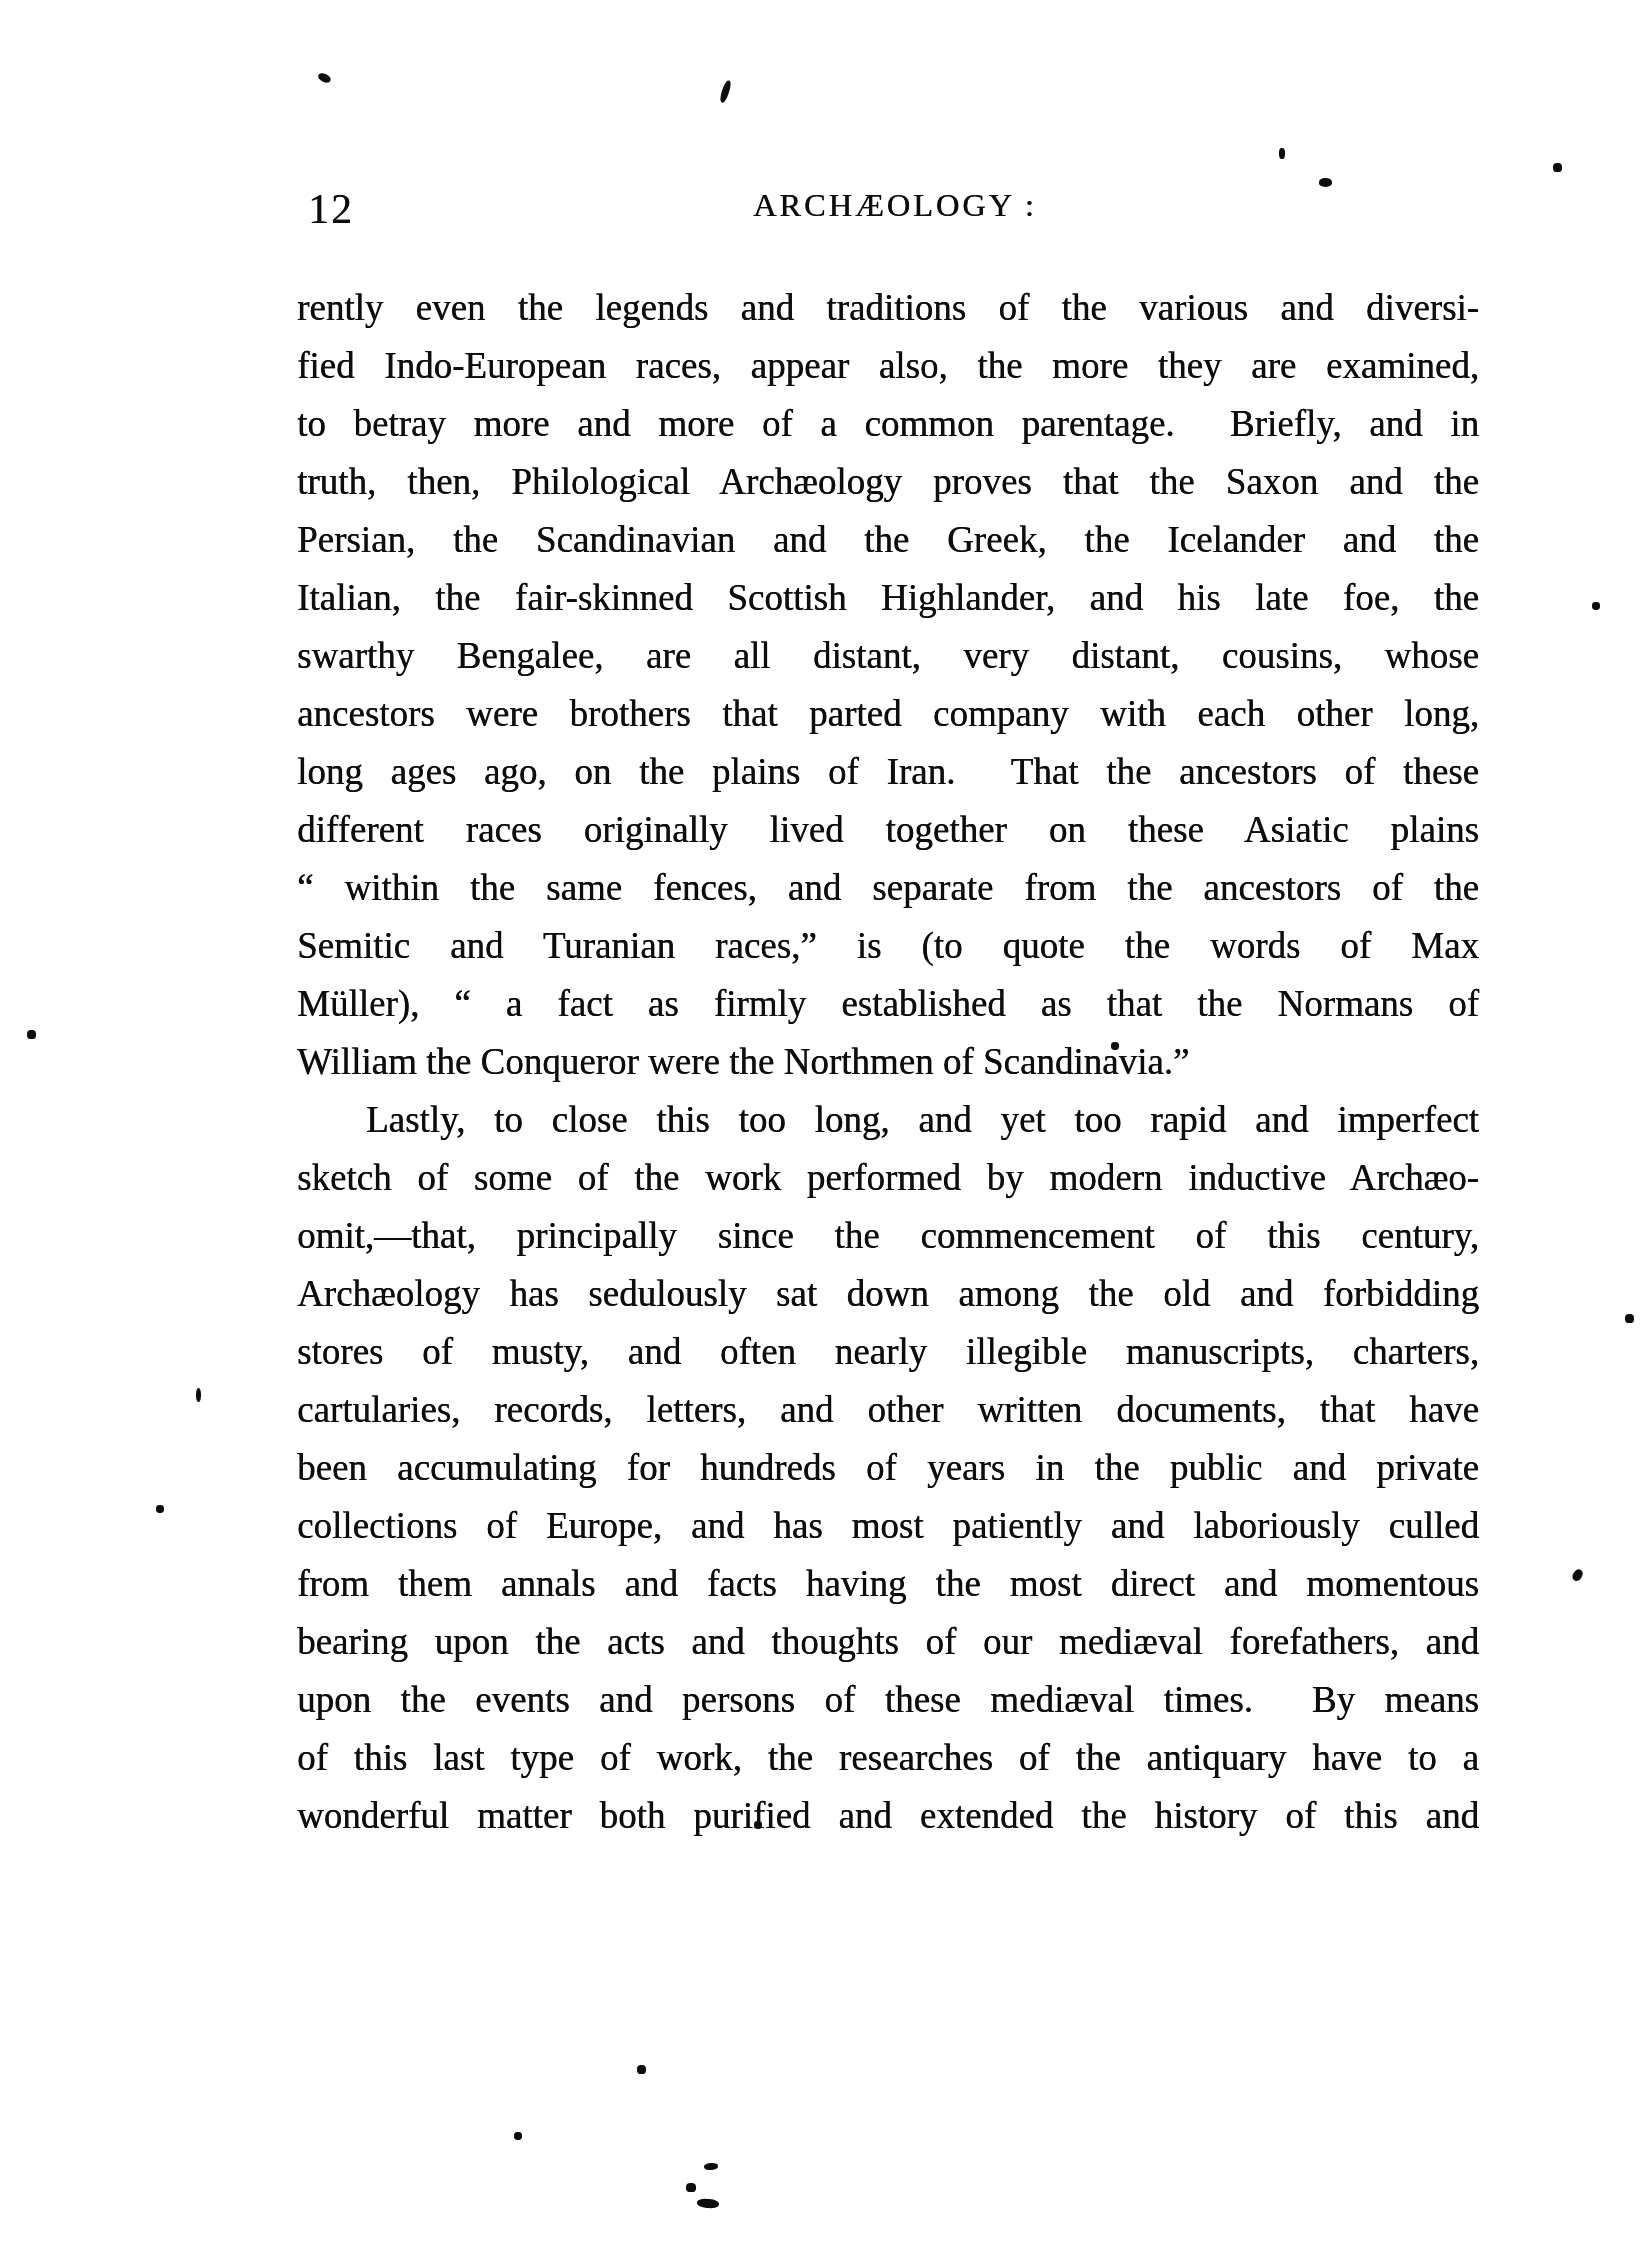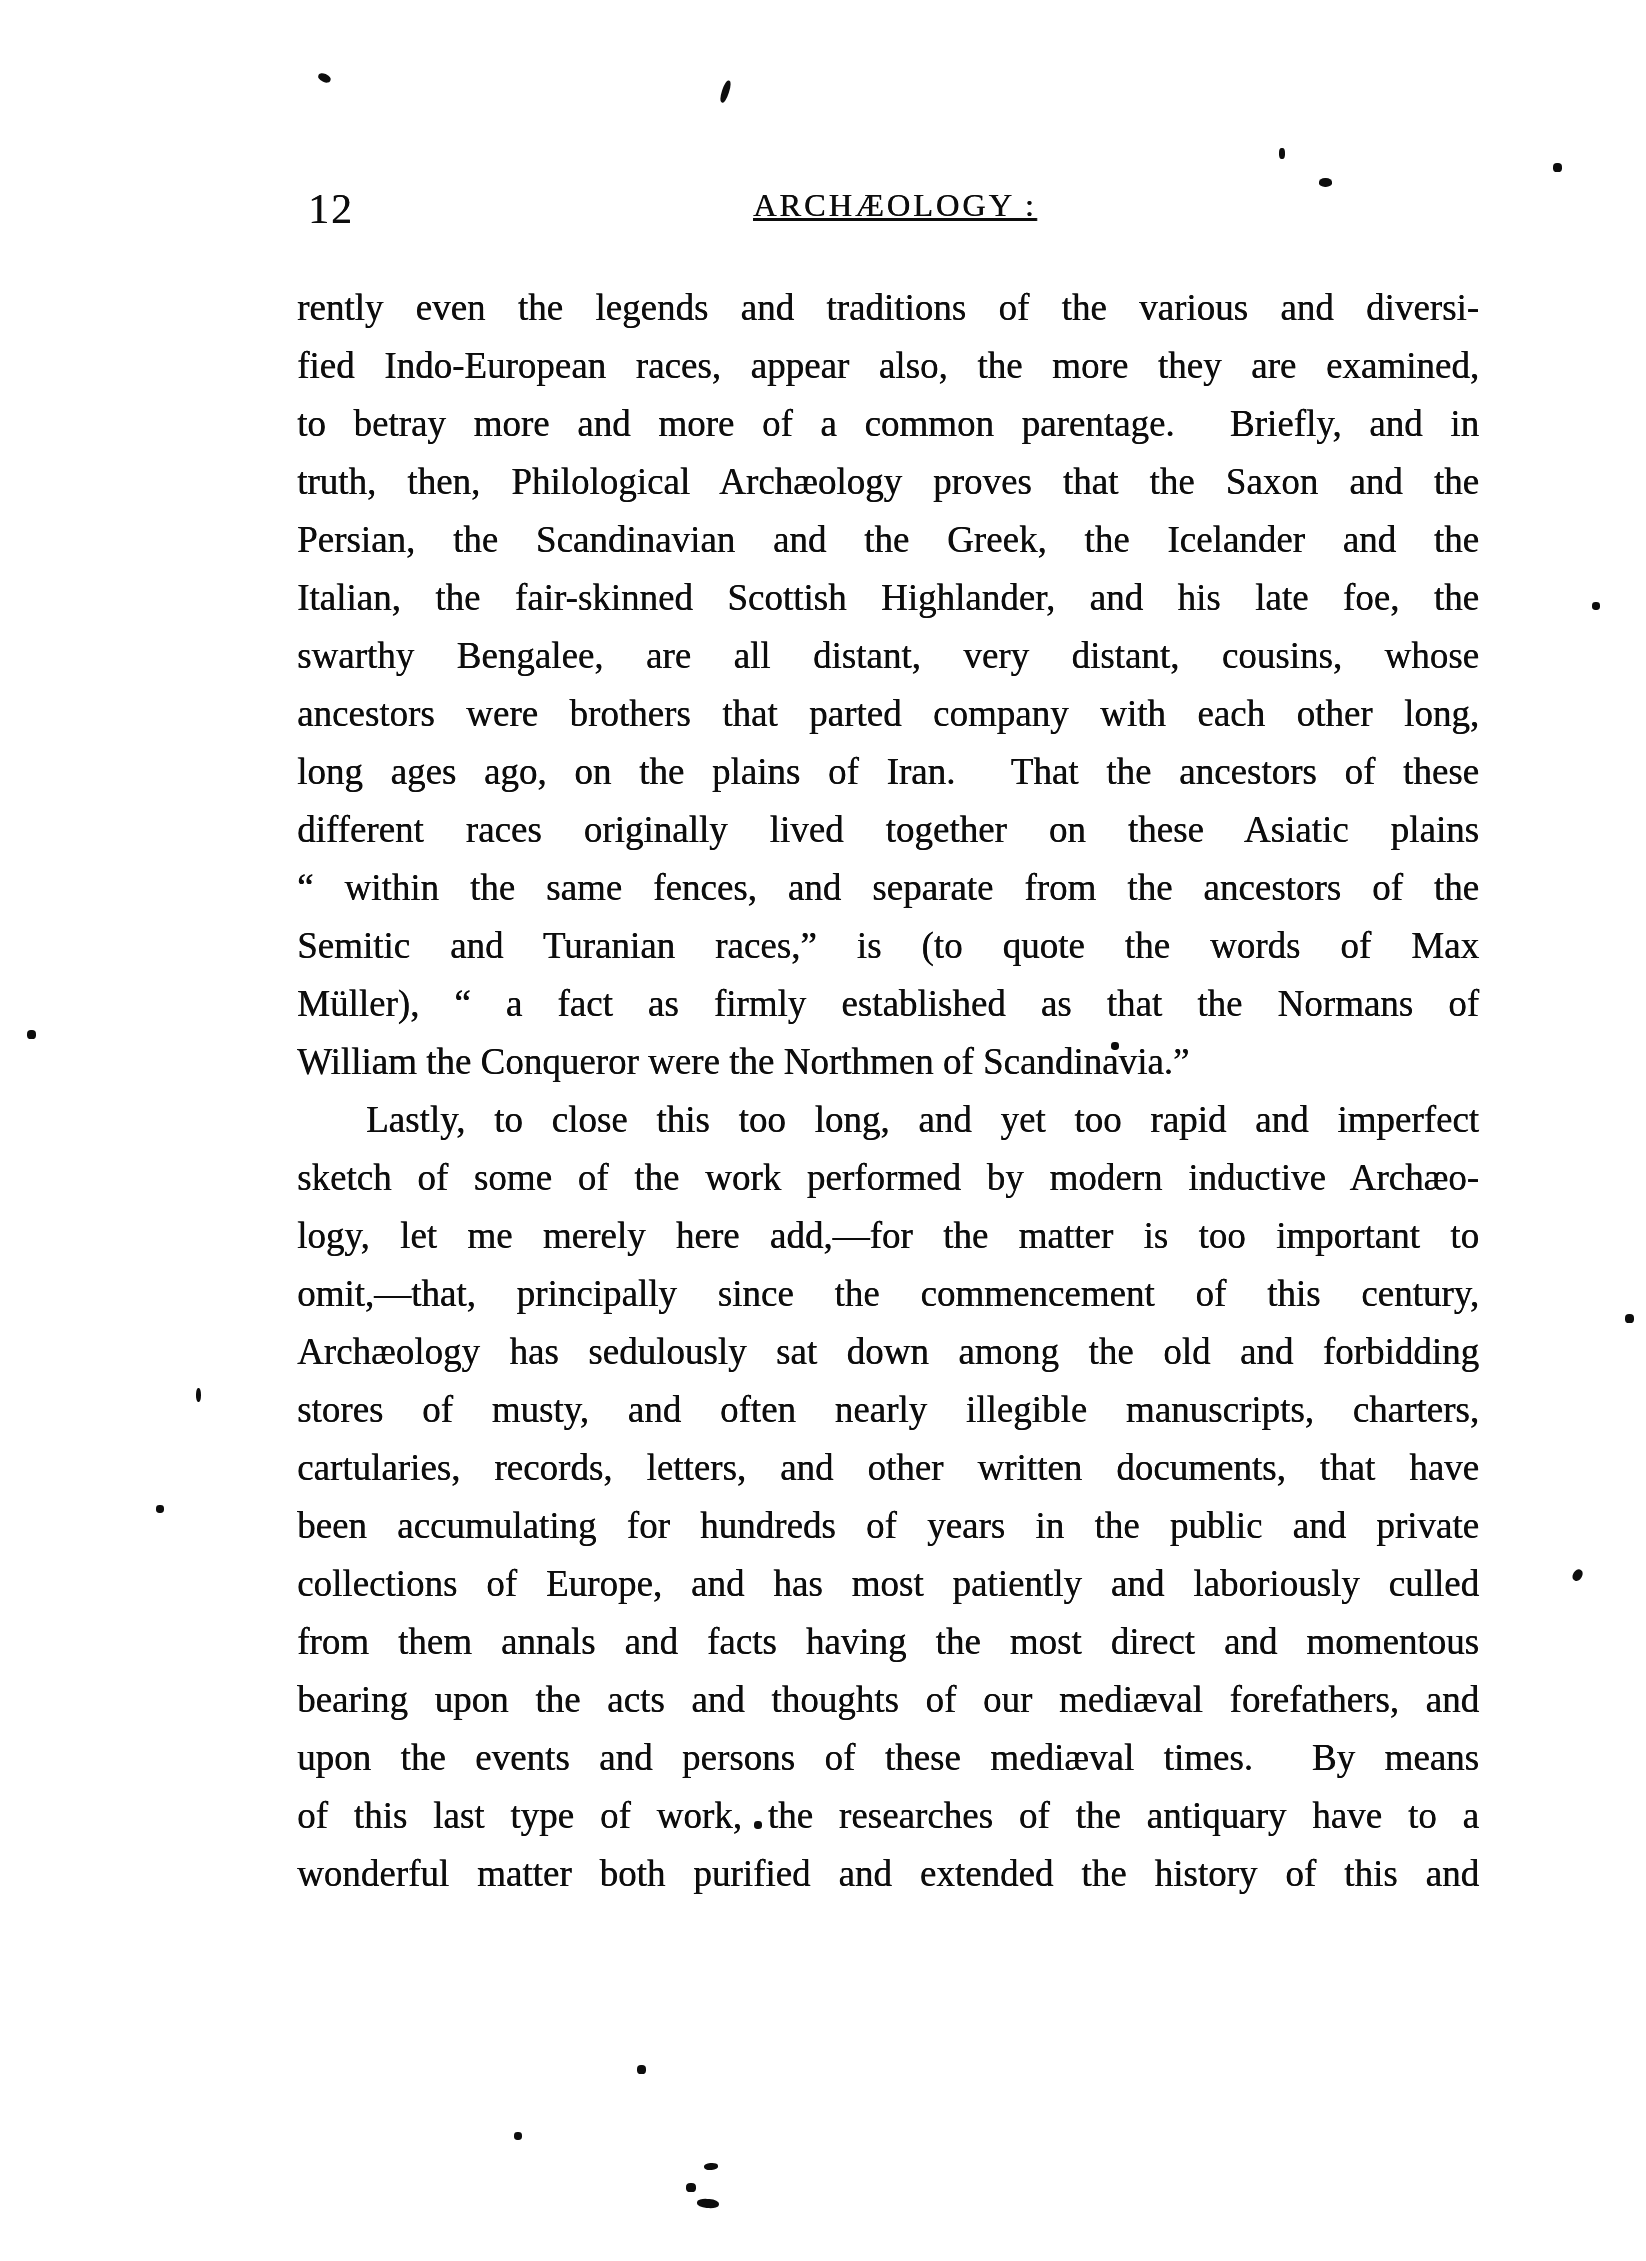--- a/index.html
+++ b/index.html
@@ -15,21 +15,20 @@
   .pagenum {
     position:absolute; left:308px; top:185px;
     font-size:42px; letter-spacing:1.9px;
     text-shadow:0.4px 0 0 currentColor;
   }
   .runtitle {
     position:absolute; left:753px; top:187px;
     font-size:32.5px; letter-spacing:2.9px;
     text-shadow:0.4px 0 0 currentColor;
     white-space:nowrap;
-    text-decoration:underline;
   }
   .text-block {
     position:absolute; left:297px; top:279px; width:1182px;
   }
   .line {
     font-size:37px;
     line-height:58px;
     height:58px;
     text-align:justify;
     text-align-last:justify;
@@ -62,21 +61,20 @@
       <div class="line">swarthy Bengalee, are all distant, very distant, cousins, whose</div>
       <div class="line">ancestors were brothers that parted company with each other long,</div>
       <div class="line">long ages ago, on the plains of Iran. &nbsp;That the ancestors of these</div>
       <div class="line">different races originally lived together on these Asiatic plains</div>
       <div class="line">“ within the same fences, and separate from the ancestors of the</div>
       <div class="line">Semitic and Turanian races,” is (to quote the words of Max</div>
       <div class="line">Müller), “ a fact as firmly established as that the Normans of</div>
       <div class="line no-just">William the Conqueror were the Northmen of Scandinavia.”</div>
       <div class="line indent">Lastly, to close this too long, and yet too rapid and imperfect</div>
       <div class="line">sketch of some of the work performed by modern inductive Archæo-</div>
-      <div class="line">logy, let me merely here add,—for the matter is too important to</div>
       <div class="line">omit,—that, principally since the commencement of this century,</div>
       <div class="line">Archæology has sedulously sat down among the old and forbidding</div>
       <div class="line">stores of musty, and often nearly illegible manuscripts, charters,</div>
       <div class="line">cartularies, records, letters, and other written documents, that have</div>
       <div class="line">been accumulating for hundreds of years in the public and private</div>
       <div class="line">collections of Europe, and has most patiently and laboriously culled</div>
       <div class="line">from them annals and facts having the most direct and momentous</div>
       <div class="line">bearing upon the acts and thoughts of our mediæval forefathers, and</div>
       <div class="line">upon the events and persons of these mediæval times. &nbsp;By means</div>
       <div class="line">of this last type of work, the researches of the antiquary have to a</div>

